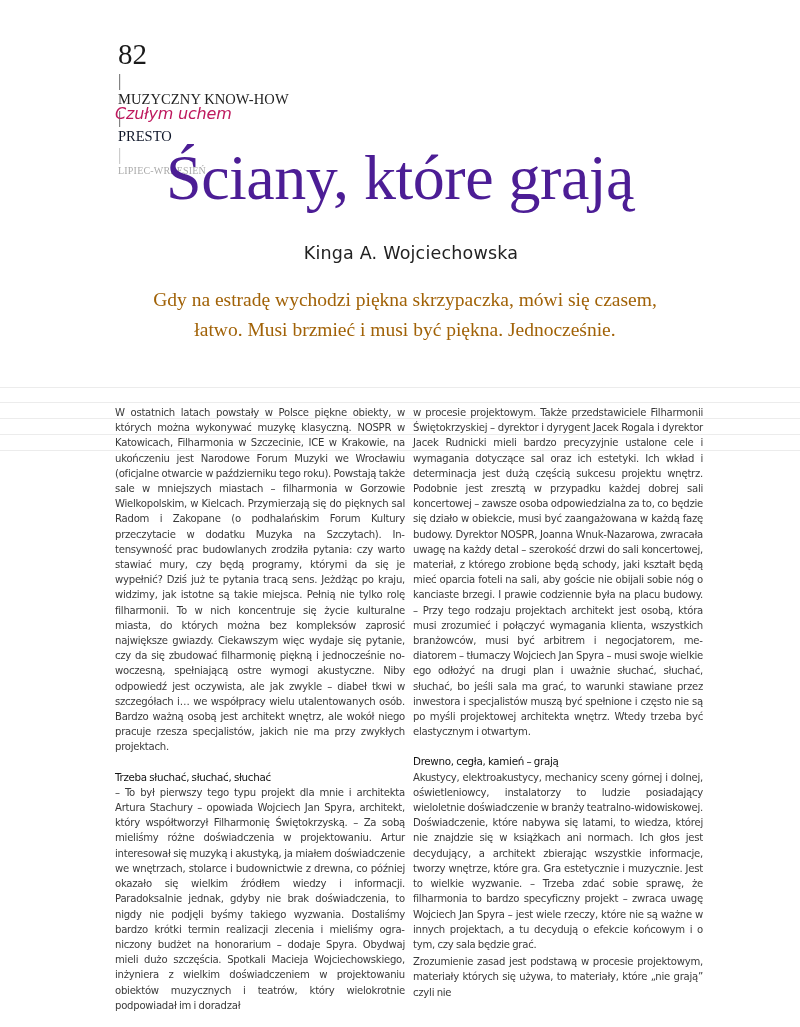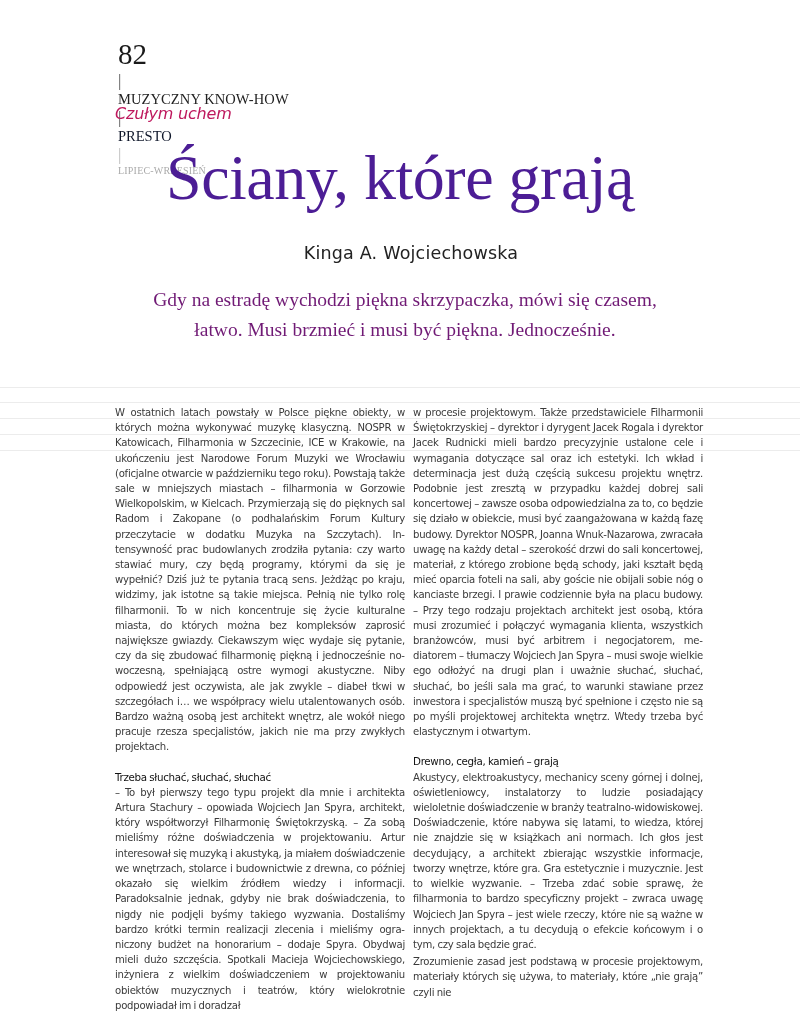--- a/index.html
+++ b/index.html
@@ -29,21 +29,21 @@
     font-size: 64px; color: #4c1d95; line-height: 80px; letter-spacing: -0.5px;
   }
   .byline {
     position: absolute; left: 0; width: 822px; top: 243px; text-align: center;
     font-family: "DejaVu Sans", sans-serif; font-size: 17.5px; color: #222;
     letter-spacing: 0.2px;
   }
   .lead {
     position: absolute; left: 110px; width: 590px; top: 285px; text-align: center;
     font-family: "Liberation Serif", "DejaVu Serif", serif;
-    font-size: 19.5px; line-height: 30px; color: #701a75;
+    font-size: 19.5px; line-height: 30px; color: #a16207;
   }
 
   .rules { position: absolute; left: 0; top: 0; width: 800px; height: 1027px; pointer-events: none; }
   .rule { position: absolute; left: 0; width: 800px; height: 1px; background: #ececec; }
 
   .col {
     position: absolute; top: 405px; width: 290px;
     font-family: "DejaVu Sans", sans-serif; font-size: 10.1px; line-height: 15.2px;
     color: #3a3a3a; text-align: justify; letter-spacing: -0.25px; word-spacing: -0.5px;
     hyphens: manual;

